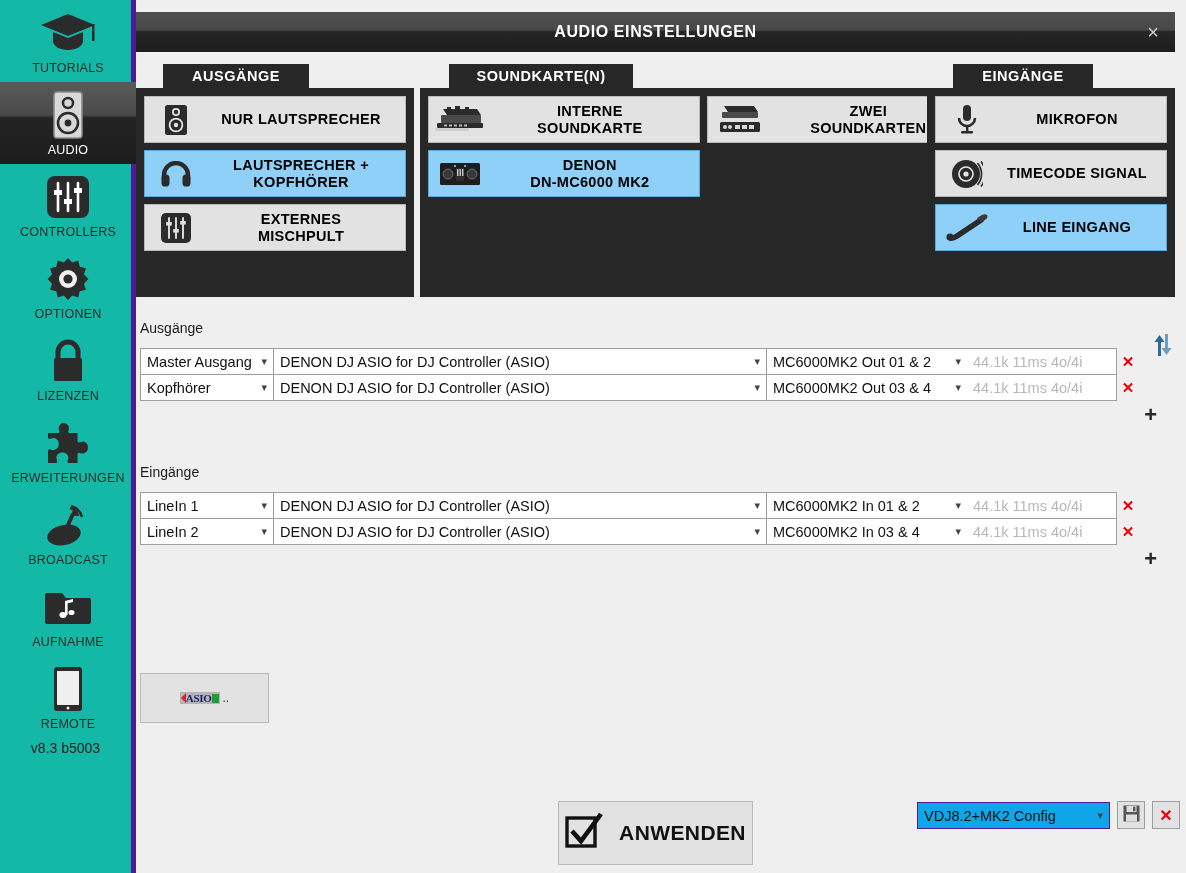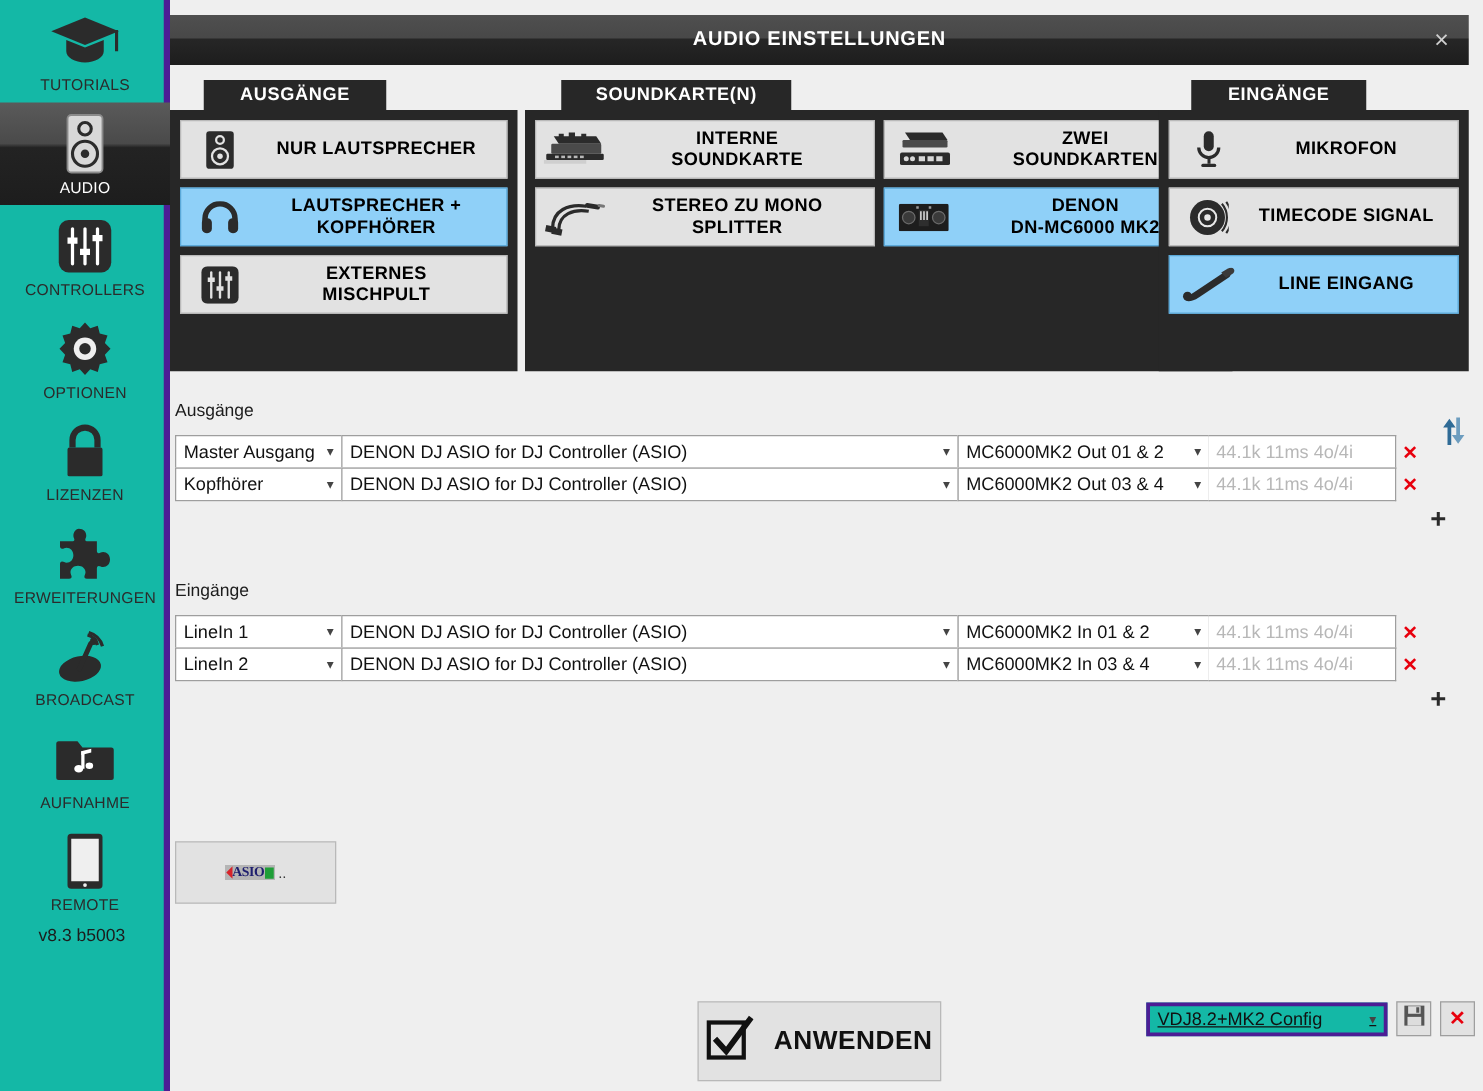--- a/index.html
+++ b/index.html
@@ -180,23 +180,23 @@
     background: #e2e2e2; border: 1px solid #b9b9b9;
     display: flex; align-items: center; justify-content: center; gap: 16px;
     cursor: pointer;
   }
   #apply-btn .alabel {
     font-size: 21px; font-weight: bold; color: #111; letter-spacing: .4px;
   }
   #cfg-select {
     position: absolute; left: 781px; top: 802px;
     width: 193px; height: 27px;
-    background: #14b8a6; border: 3px solid #4c1d95;
+    background: #0ea5e9; border: 1px solid #4c1d95;
     display: flex; align-items: center; padding: 0 6px;
-    font-size: 14.5px; color: #111; cursor: pointer; text-decoration: underline;
+    font-size: 14.5px; color: #111; cursor: pointer;
   }
   #cfg-select .chev { margin-left: auto; font-size: 11px; color: #444; }
   .mini-btn {
     position: absolute; top: 801px; width: 28px; height: 28px;
     background: #e2e2e2; border: 1px solid #9e9e9e;
     display: flex; align-items: center; justify-content: center; cursor: pointer;
   }
   #save-btn { left: 981px; }
   #del-btn  { left: 1016px; }
   #del-btn .x { color: #e8000d; font-weight: bold; font-size: 16px; }
@@ -408,33 +408,20 @@
                   <circle cx="11" cy="23" r="2"></circle>
                   <circle cx="16" cy="23" r="2"></circle>
                   <rect x="21" y="21" width="5" height="4"></rect>
                   <rect x="28" y="21" width="5" height="4"></rect>
                   <rect x="35" y="21" width="5" height="4"></rect>
                 </g>
               </svg>
           </span>
           <span class="olbl">ZWEI<br>SOUNDKARTEN</span>
         </div>
-        <div class="opt">
-          <span class="oico">
-            <svg width="50" height="30" viewBox="0 0 50 30">
-                <path d="M7 24C7 9 20 4 34 6" fill="none" stroke="#2b2b2b" stroke-width="2.6"></path>
-                <path d="M12 25C12 12 24 8 36 10" fill="none" stroke="#2b2b2b" stroke-width="2.6"></path>
-                <path fill="#2b2b2b" d="M2 21l8 1.5-1 5-8-1.5z"></path>
-                <path fill="#2b2b2b" d="M7 23l8 1.5-1 5-8-1.5z"></path>
-                <rect x="33" y="4" width="12" height="4" rx="1.6" fill="#2b2b2b" transform="rotate(9 39 6)"></rect>
-                <rect x="43" y="4.5" width="6" height="2.4" rx="1.2" fill="#777" transform="rotate(9 46 6)"></rect>
-              </svg>
-          </span>
-          <span class="olbl">STEREO ZU MONO<br>SPLITTER</span>
-        </div>
         <div class="opt sel">
           <span class="oico">
             <svg width="40" height="22" viewBox="0 0 40 22">
                 <rect x="0" y="0" width="40" height="22" rx="1.5" fill="#1d1d1d"></rect>
                 <circle cx="8" cy="11" r="5" fill="#3a3a3a" stroke="#6a6a6a" stroke-width="1"></circle>
                 <circle cx="32" cy="11" r="5" fill="#3a3a3a" stroke="#6a6a6a" stroke-width="1"></circle>
                 <rect x="16" y="5" width="8" height="13" fill="#2e2e2e"></rect>
                 <g fill="#c8c8c8">
                   <rect x="17" y="6" width="1.4" height="7"></rect>
                   <rect x="19.5" y="6" width="1.4" height="7"></rect>

